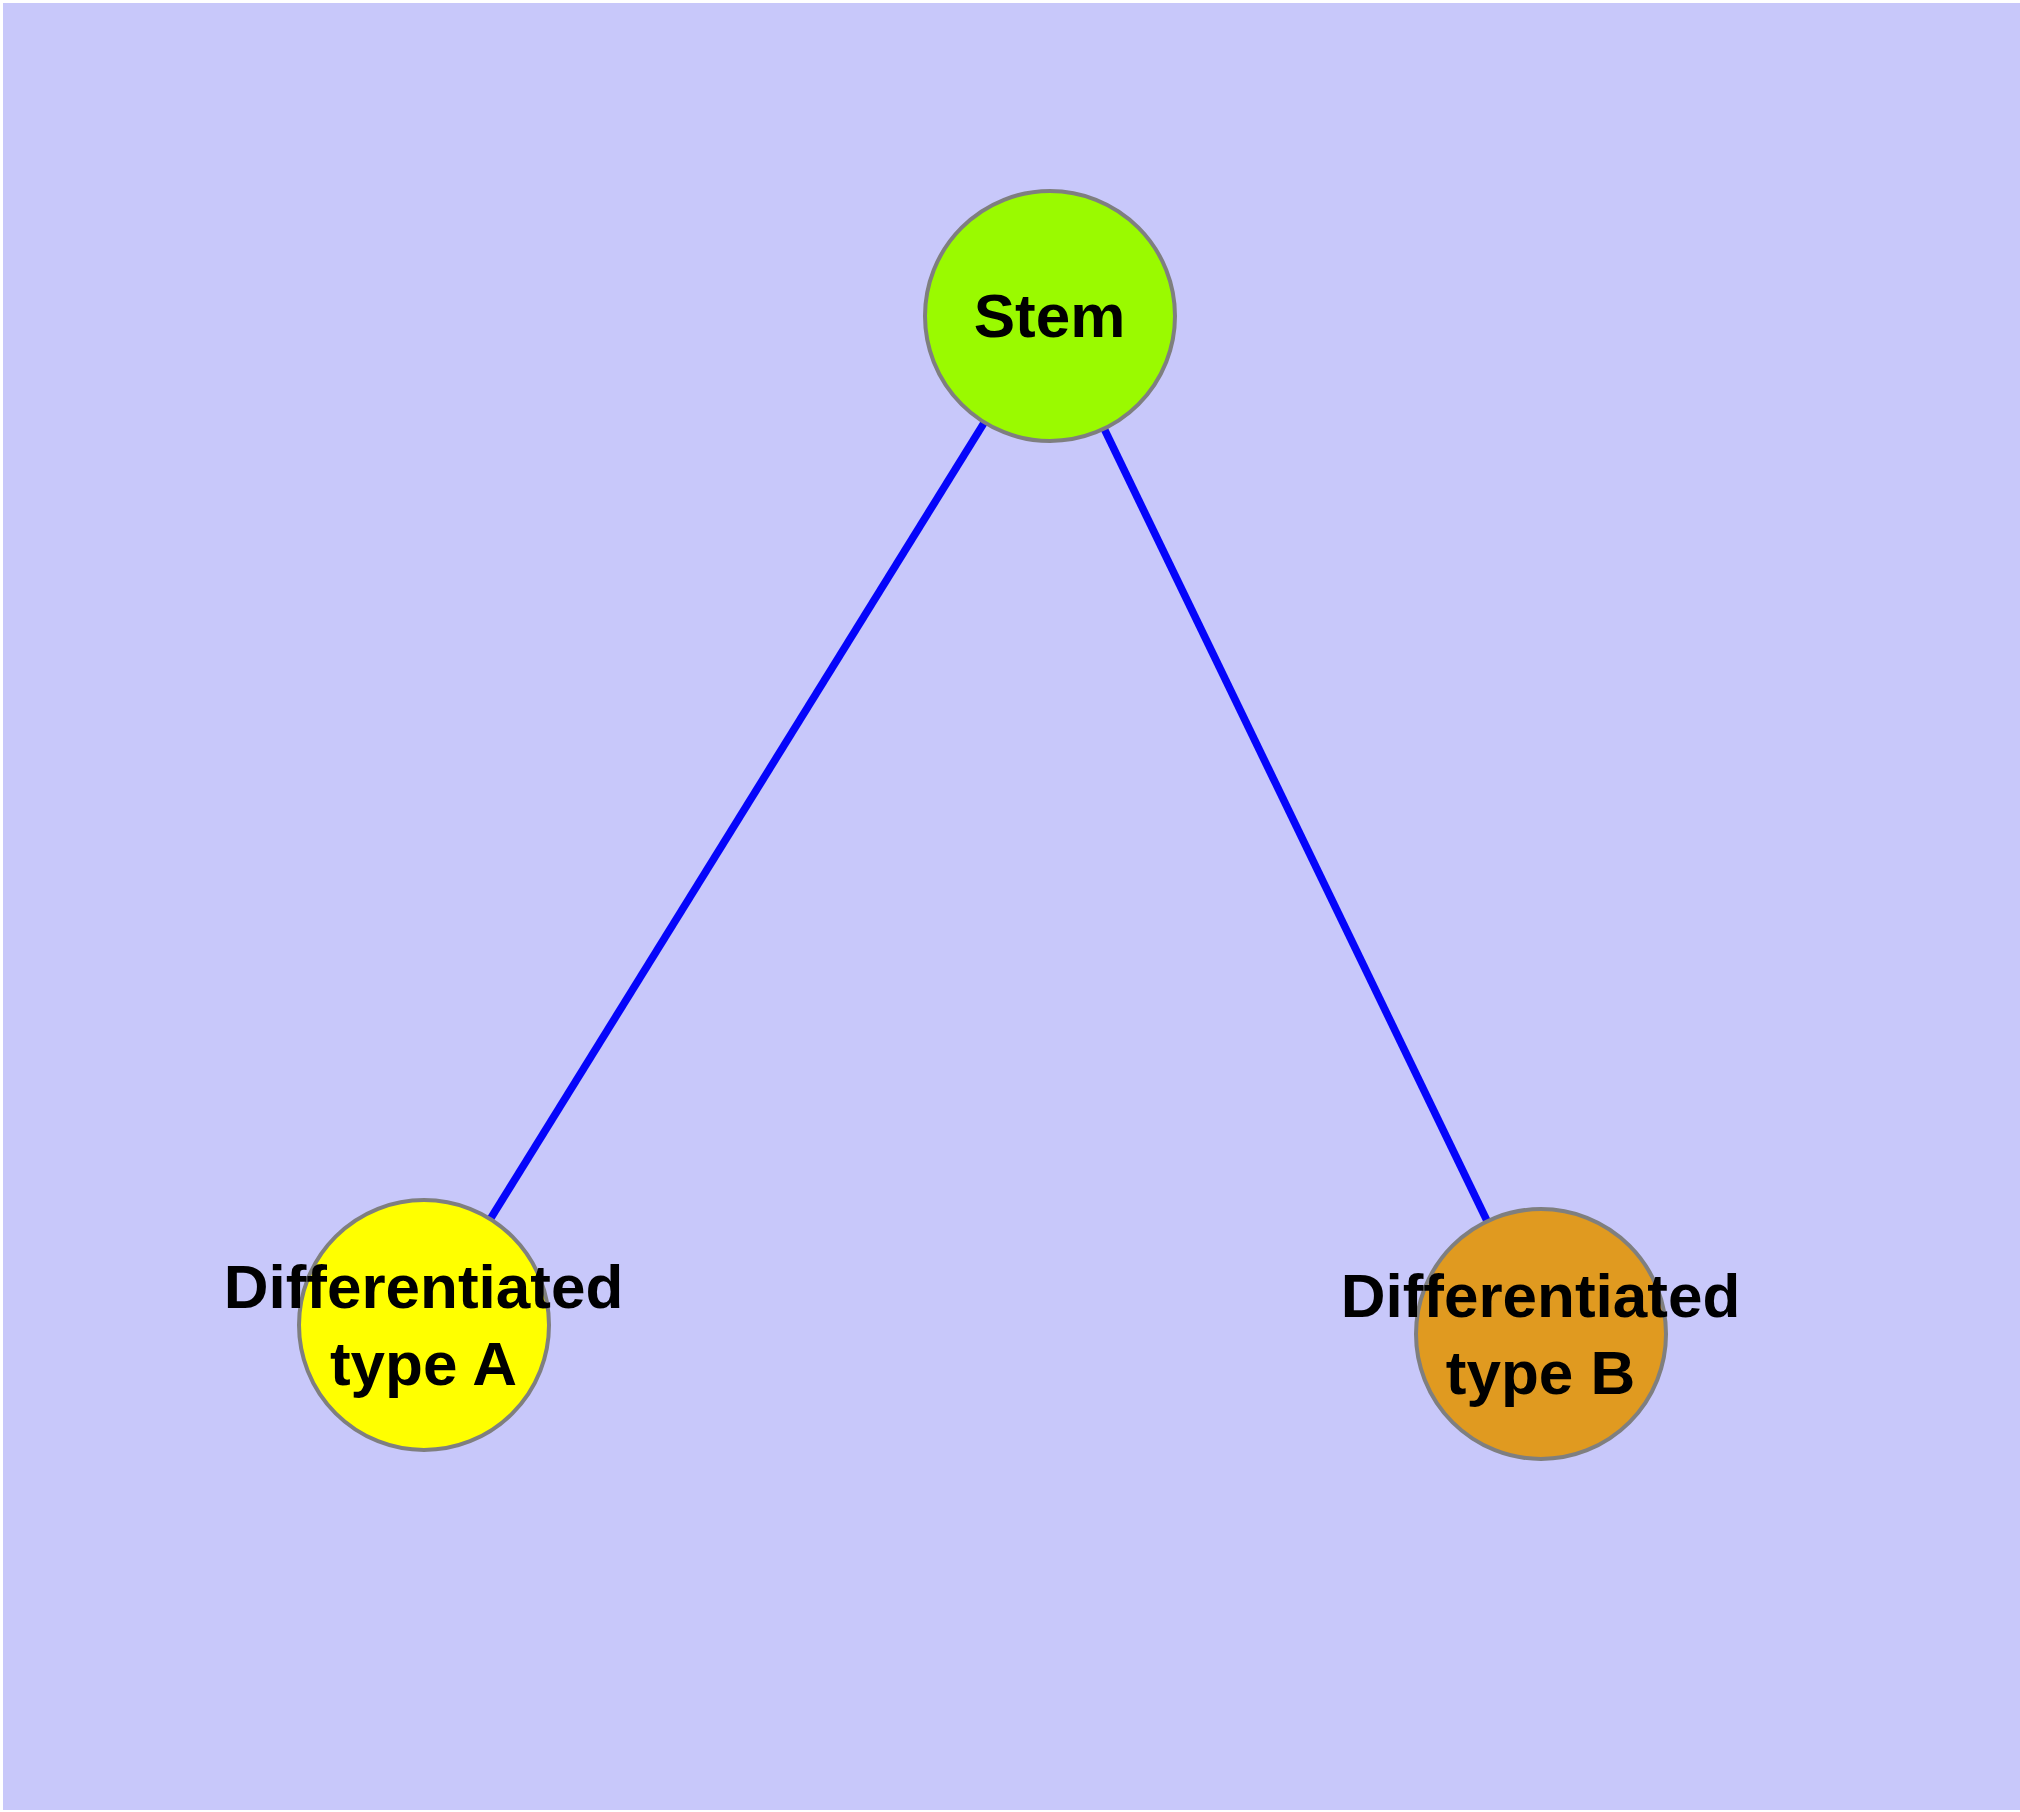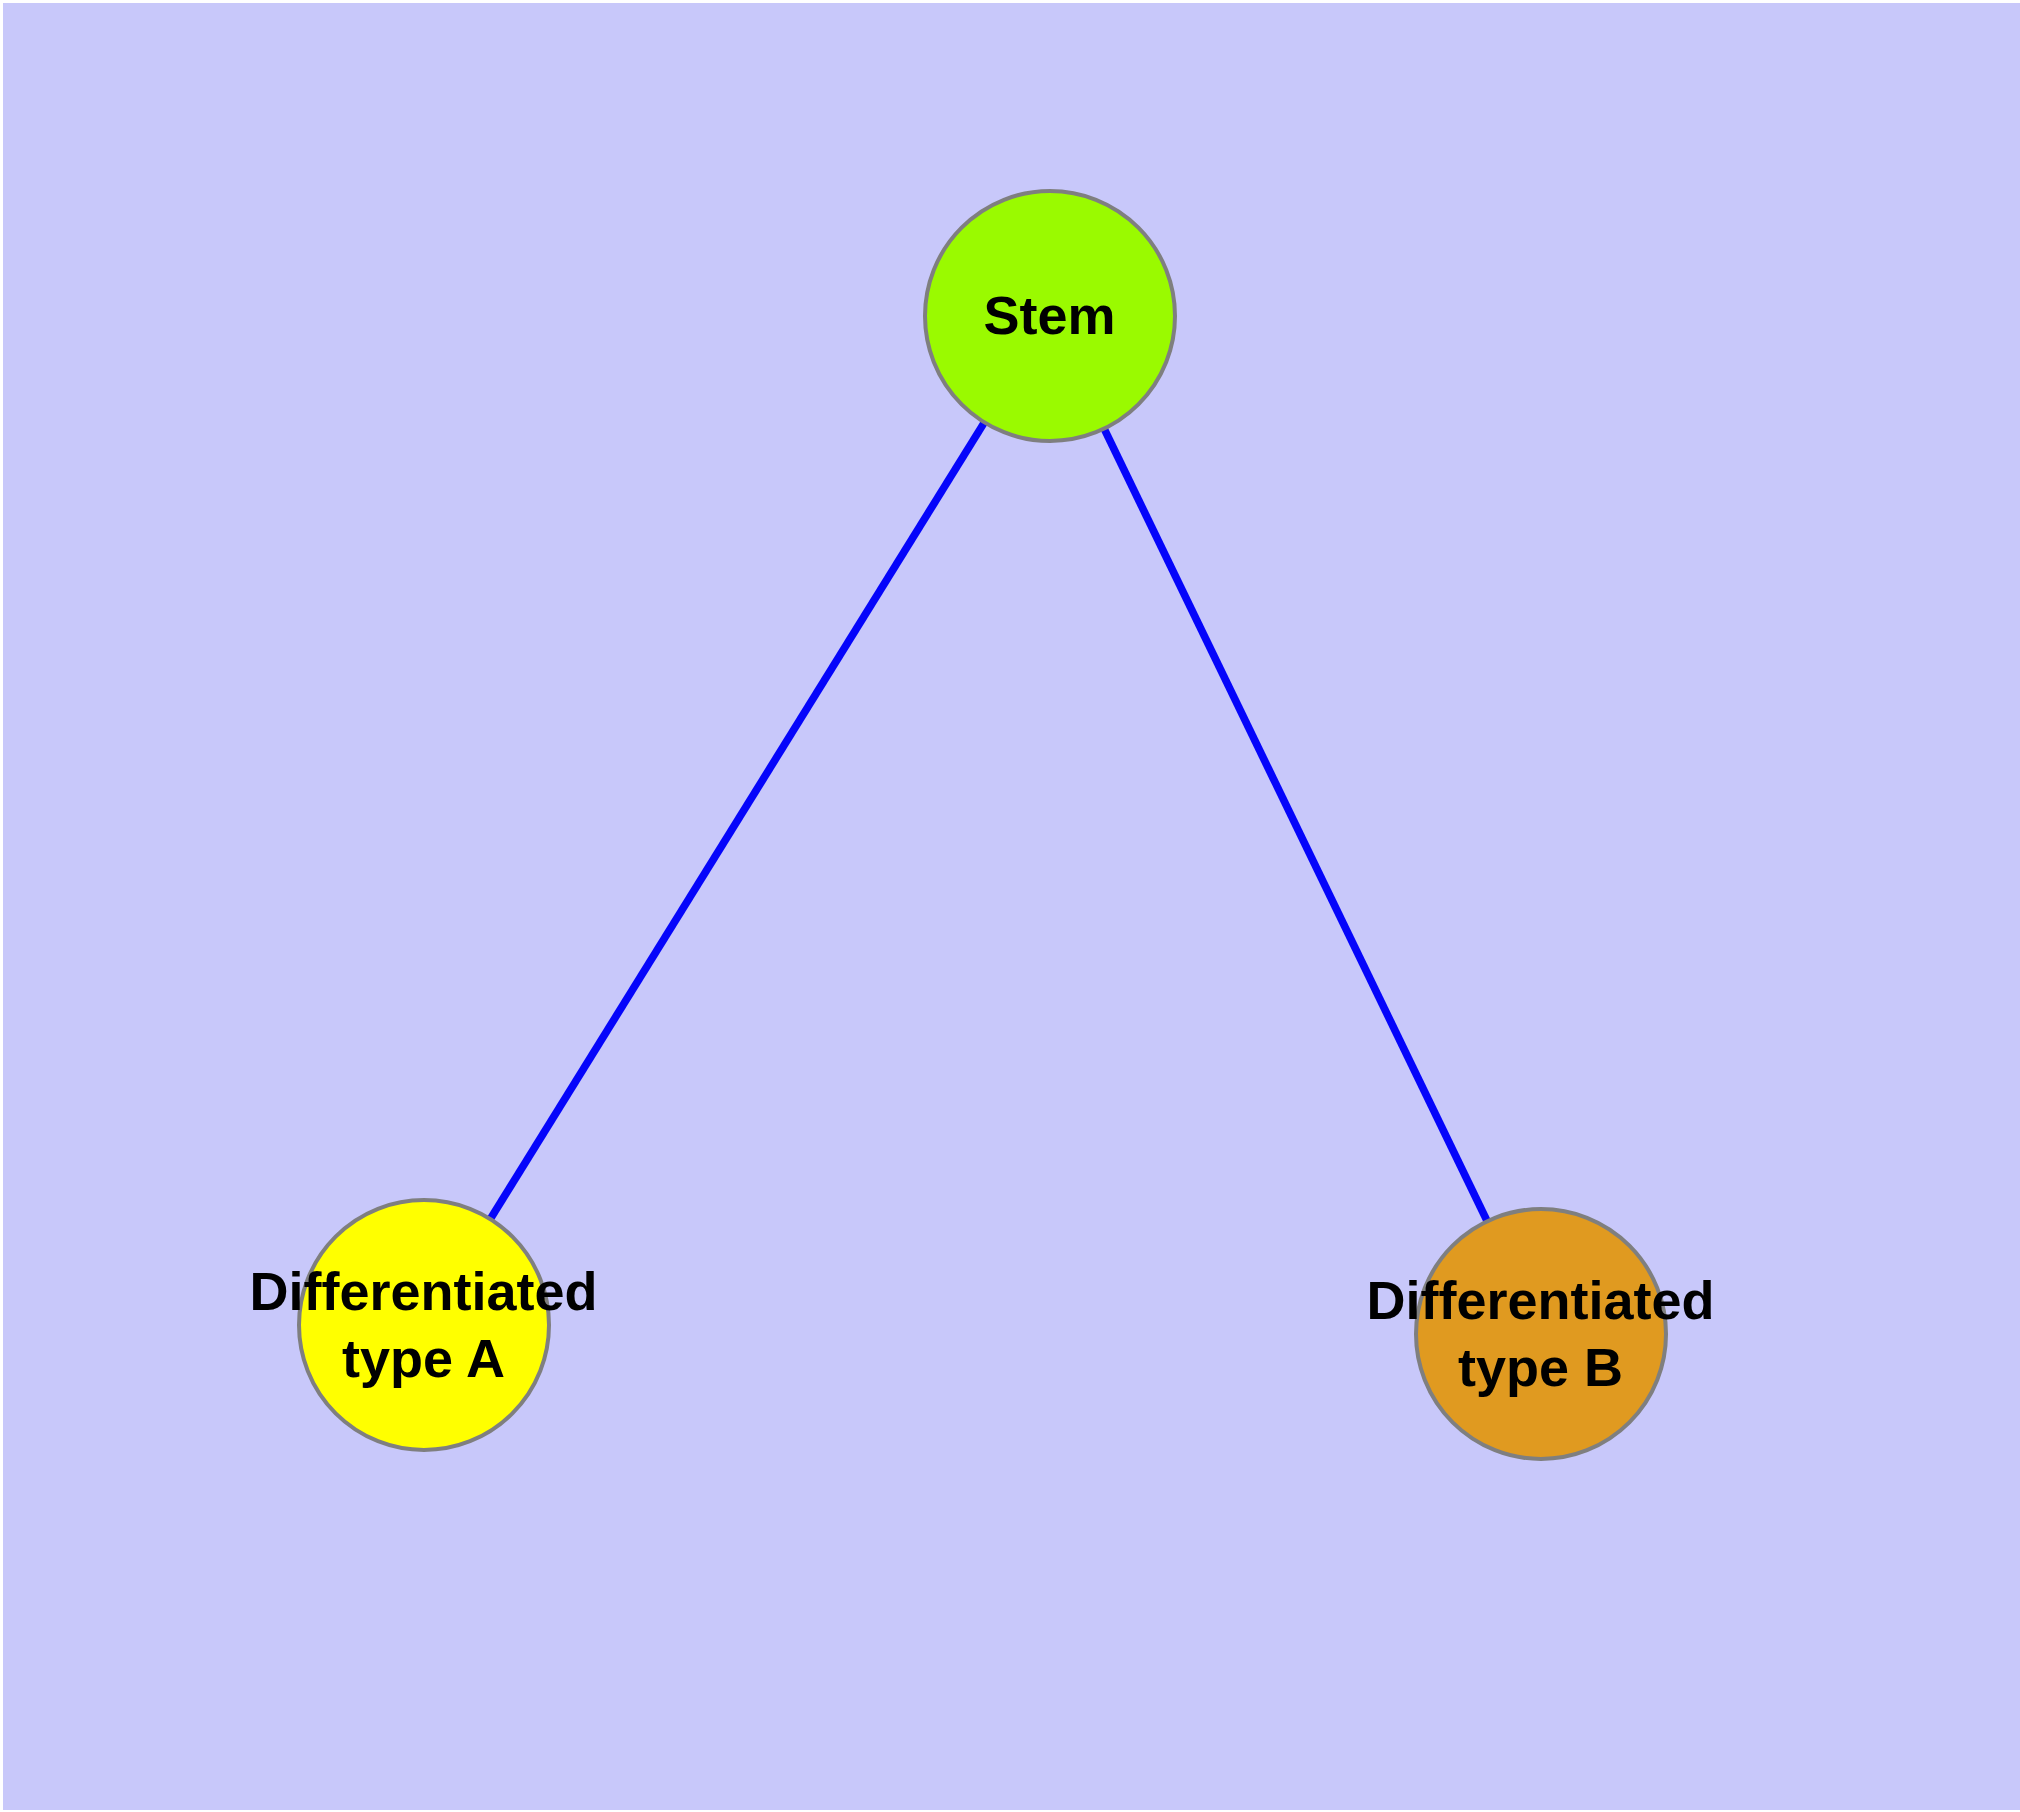--- a/index.html
+++ b/index.html
@@ -42,21 +42,21 @@
     justify-content: center;
   }
   .node-label {
     position: absolute;
     left: 50%;
     top: 50%;
     transform: translate(-50%, -50%);
     width: max-content;
     text-align: center;
     white-space: pre-line;
-    font-size: 54px;
+    font-size: 62px;
     font-weight: bold;
     line-height: 1.25;
     color: #000000;
   }
 </style>
 </head>
 <body>
 
 <div class="frame">
   <div class="canvas" style="background: rgb(200, 200, 250);">

